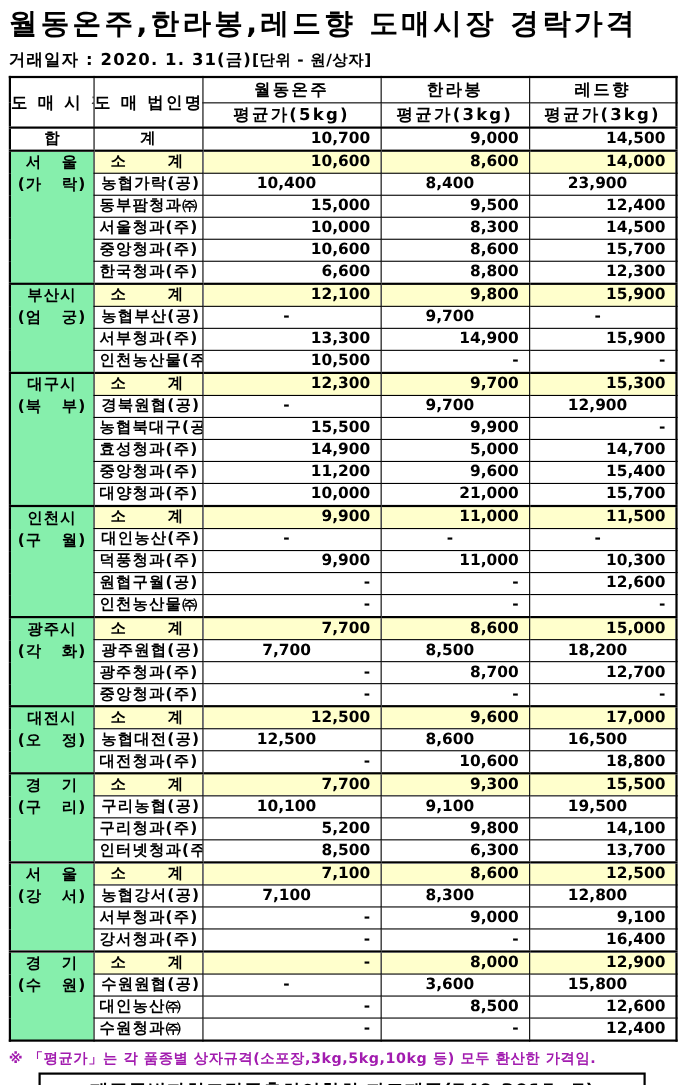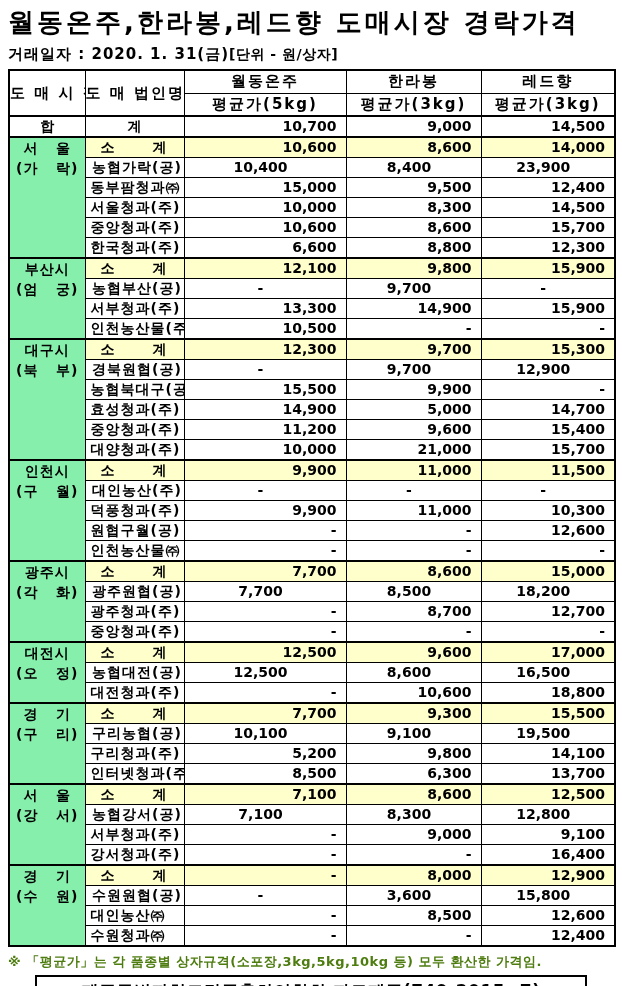--- a/index.html
+++ b/index.html
@@ -85,21 +85,21 @@
   .sub-label {
     display: flex;
     justify-content: space-between;
     padding: 0 16px 0 10px;
   }
 
   .footnote {
     margin: 6px 0 4px 0;
     font-size: 13px;
     font-weight: bold;
-    color: #4d7c0f;
+    color: #a21caf;
     letter-spacing: 0.5px;
     white-space: nowrap;
   }
   .provider-wrap { width: 606px; }
   .provider-box {
     margin: 0 auto;
     width: 552px;
     border: 2px solid #000;
     text-align: center;
     font-size: 17px;

